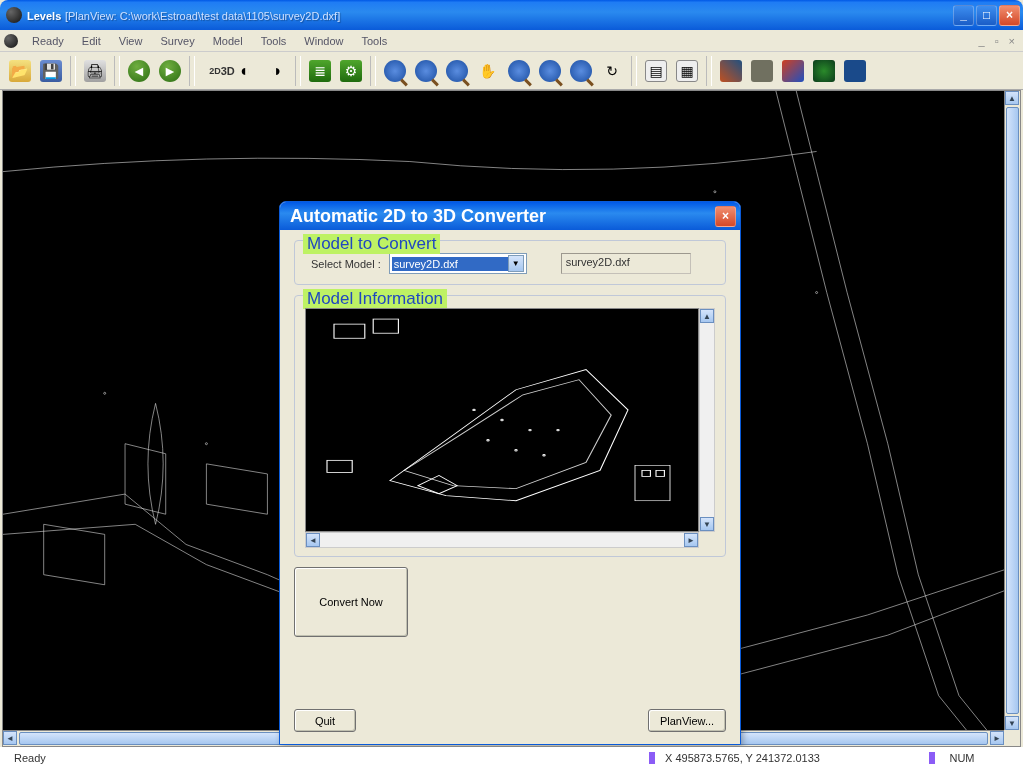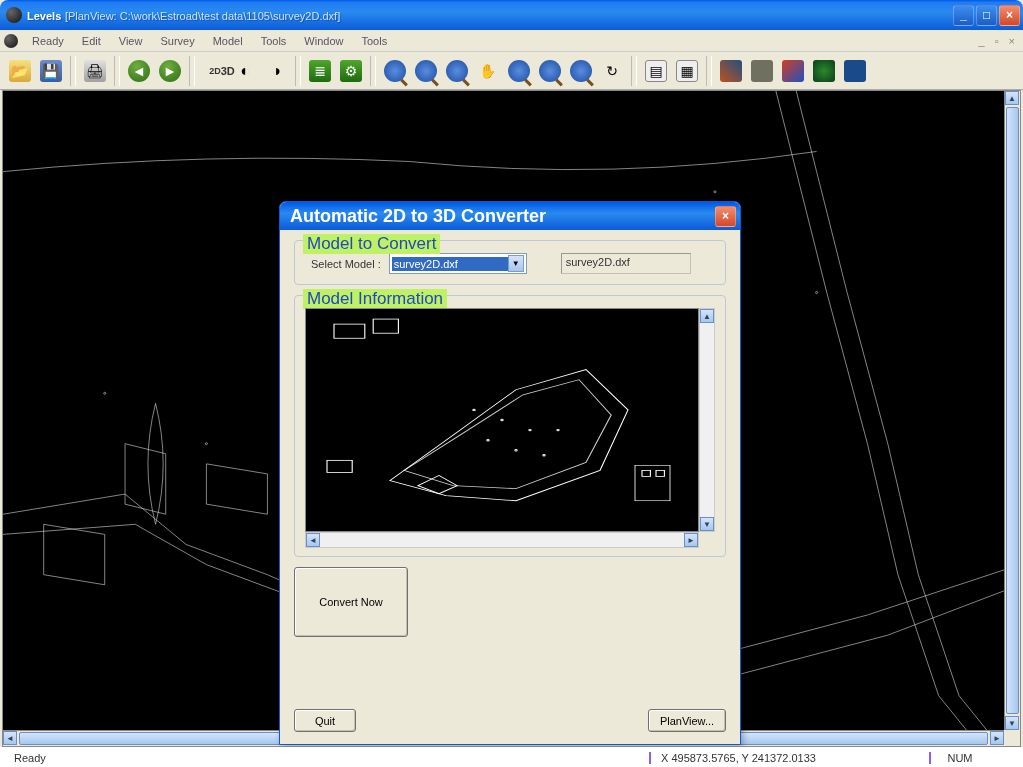--- a/index.html
+++ b/index.html
@@ -45,21 +45,21 @@
 .canvas-bg svg { width: 100%; height: 100%; }
 .scroll-v { position: absolute; right: 0; top: 0; bottom: 16px; width: 16px; background: #ece9d8; border-left: 1px solid #888; }
 .scroll-h { position: absolute; left: 0; right: 16px; bottom: 0; height: 16px; background: #ece9d8; border-top: 1px solid #888; }
 .scroll-corner { position: absolute; right: 0; bottom: 0; width: 16px; height: 16px; background: #ece9d8; }
 .scroll-thumb-v { position: absolute; top: 16px; bottom: 16px; left: 1px; right: 1px; background: linear-gradient(to right, #d4e4fb, #a6c7f0); border: 1px solid #6a8fc0; border-radius: 2px; }
 .scroll-thumb-h { position: absolute; left: 16px; right: 16px; top: 1px; bottom: 1px; background: linear-gradient(to bottom, #d4e4fb, #a6c7f0); border: 1px solid #6a8fc0; border-radius: 2px; }
 .scroll-arrow { position: absolute; width: 14px; height: 14px; background: linear-gradient(to bottom, #d4e4fb, #a6c7f0); border: 1px solid #6a8fc0; display: flex; align-items: center; justify-content: center; font-size: 8px; color: #345; }
 
 
 .statusbar { height: 20px; background: #ffffff; display: flex; align-items: center; padding: 0 4px; border-top: 1px solid #fff; font-size: 11px; color: #333; }
-.statusbar .cell { padding: 0 10px; border-left: 2px solid #8b5cf6; }
+.statusbar .cell { padding: 0 10px; border-left: 6px solid #8b5cf6; }
 .statusbar .cell:first-child { border: none; flex: 0 0 auto; }
 .statusbar .spacer { flex: 1; }
 
 
 .dialog { position: absolute; left: 276px; top: 110px; width: 462px; height: 544px; background: #ece9d8; border: 1px solid #0a5bd9; border-radius: 7px 7px 0 0; box-shadow: 2px 2px 6px rgba(0,0,0,0.3); display: flex; flex-direction: column; }
 .dialog-titlebar { height: 28px; background: linear-gradient(to bottom, #0058e6 0%, #2a8aef 40%, #0a5bd9 100%); display: flex; align-items: center; padding: 0 4px 0 10px; color: white; border-radius: 6px 6px 0 0; }
 .dialog-title { flex: 1; font-weight: bold; font-size: 18px; }
 .dialog-body { flex: 1; padding: 10px 14px; position: relative; }
 
 .fieldset { border: 1px solid #c0c8d8; border-radius: 4px; padding: 12px 10px 10px 10px; margin-bottom: 10px; position: relative; }

